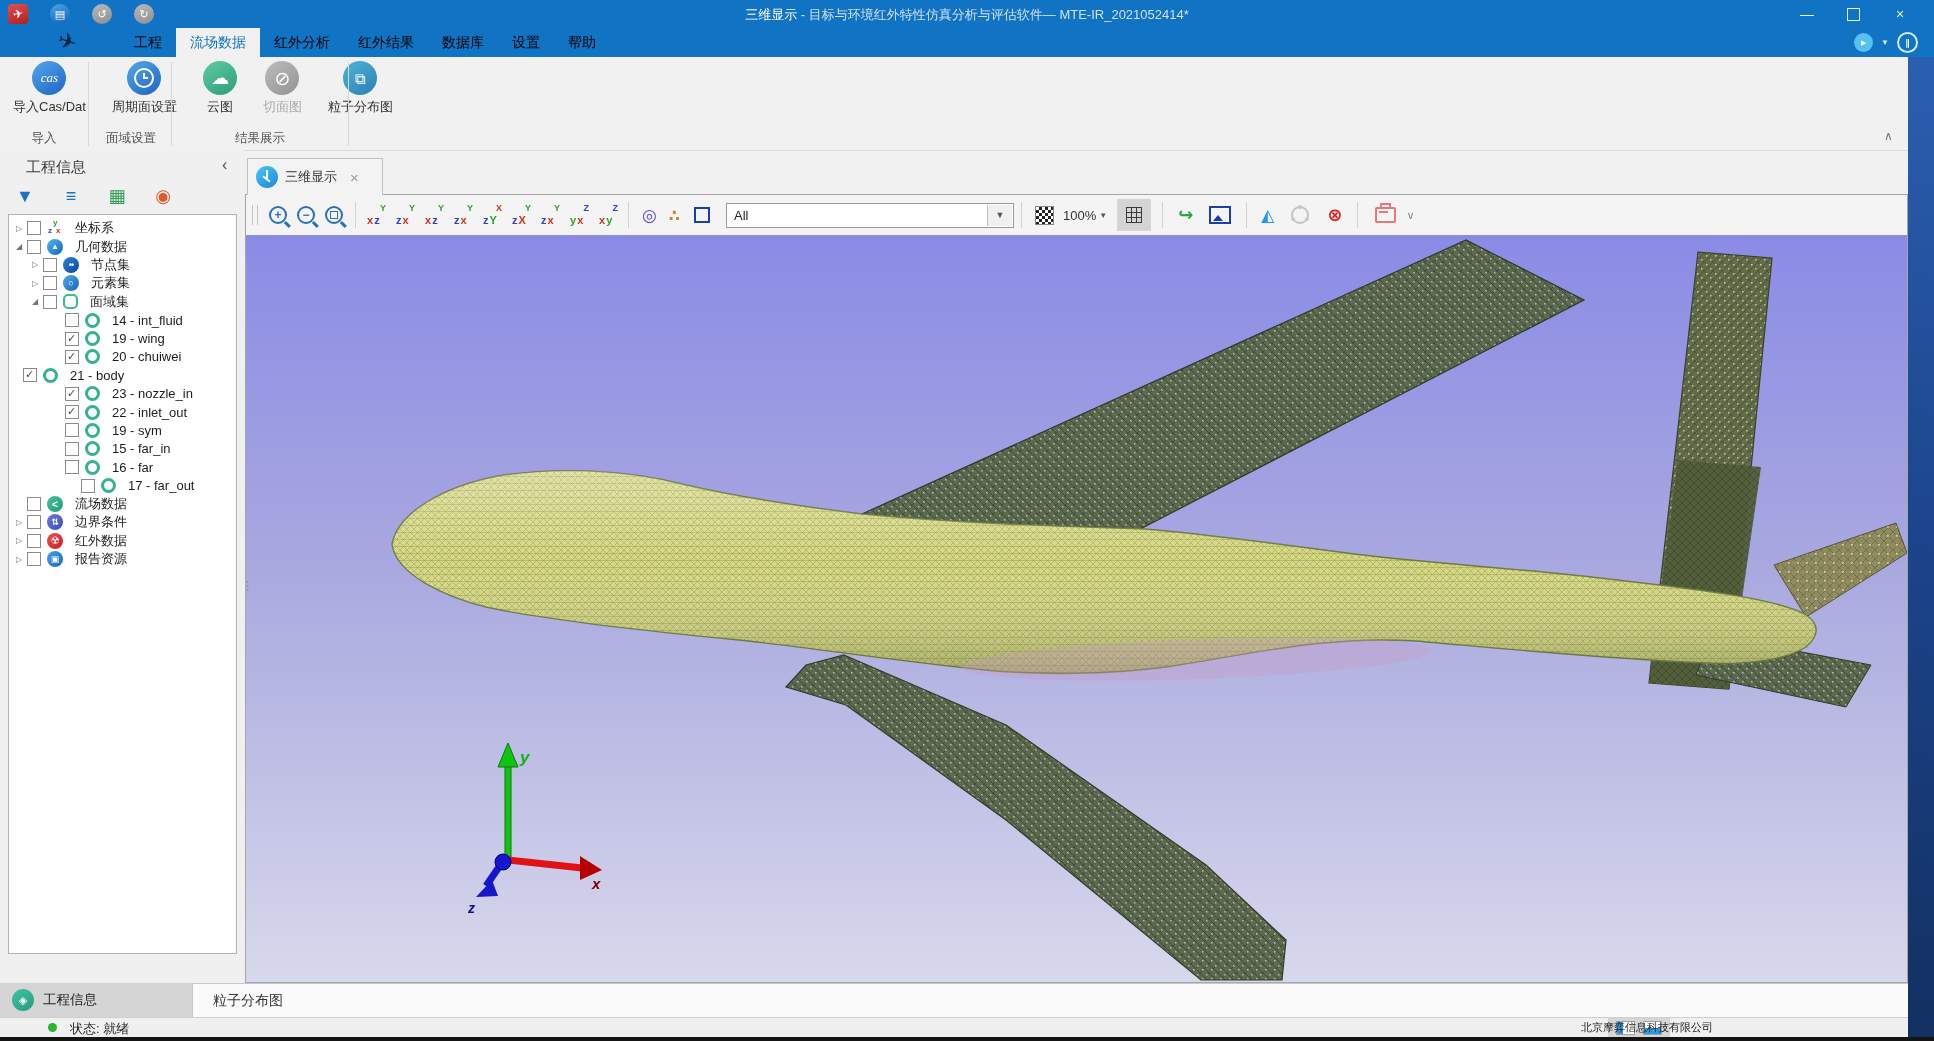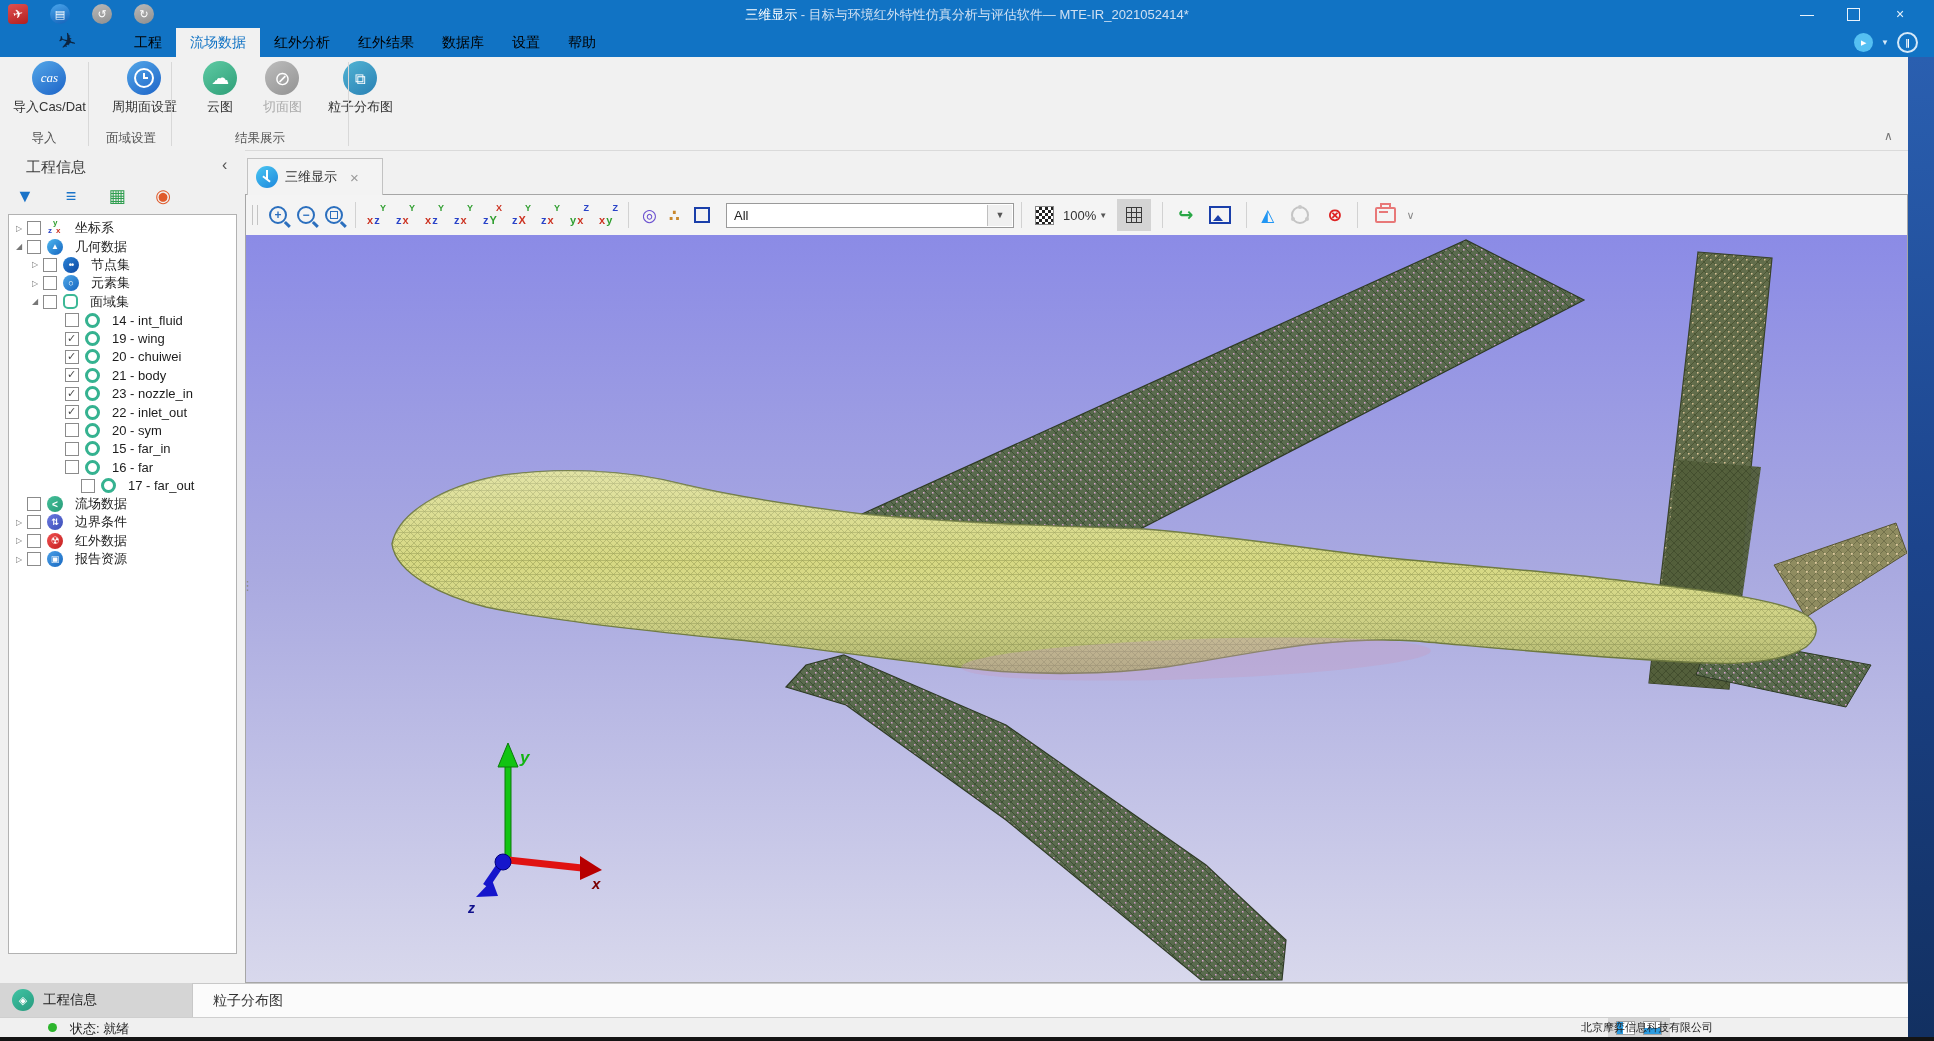--- a/index.html
+++ b/index.html
@@ -297,21 +297,21 @@
           <span class="tcheck checked"></span>
           <span class="tico tico-ring"></span>
           <span class="tlabel">19 - wing</span>
         </div>
         <div class="trow" style="padding-left: 42px;">
           <span class="tarrow"></span>
           <span class="tcheck checked"></span>
           <span class="tico tico-ring"></span>
           <span class="tlabel">20 - chuiwei</span>
         </div>
-        <div class="trow" style="padding-left: 42px;">
+        <div class="trow" style="">
           <span class="tarrow"></span>
           <span class="tcheck checked"></span>
           <span class="tico tico-ring"></span>
           <span class="tlabel">21 - body</span>
         </div>
         <div class="trow" style="padding-left: 42px;">
           <span class="tarrow"></span>
           <span class="tcheck checked"></span>
           <span class="tico tico-ring"></span>
           <span class="tlabel">23 - nozzle_in</span>
@@ -319,21 +319,21 @@
         <div class="trow" style="padding-left: 42px;">
           <span class="tarrow"></span>
           <span class="tcheck checked"></span>
           <span class="tico tico-ring"></span>
           <span class="tlabel">22 - inlet_out</span>
         </div>
         <div class="trow" style="padding-left: 42px;">
           <span class="tarrow"></span>
           <span class="tcheck"></span>
           <span class="tico tico-ring"></span>
-          <span class="tlabel">20 - sym</span>
+          <span class="tlabel">19 - sym</span>
         </div>
         <div class="trow" style="padding-left: 42px;">
           <span class="tarrow"></span>
           <span class="tcheck"></span>
           <span class="tico tico-ring"></span>
           <span class="tlabel">15 - far_in</span>
         </div>
         <div class="trow" style="padding-left: 42px;">
           <span class="tarrow"></span>
           <span class="tcheck"></span>

